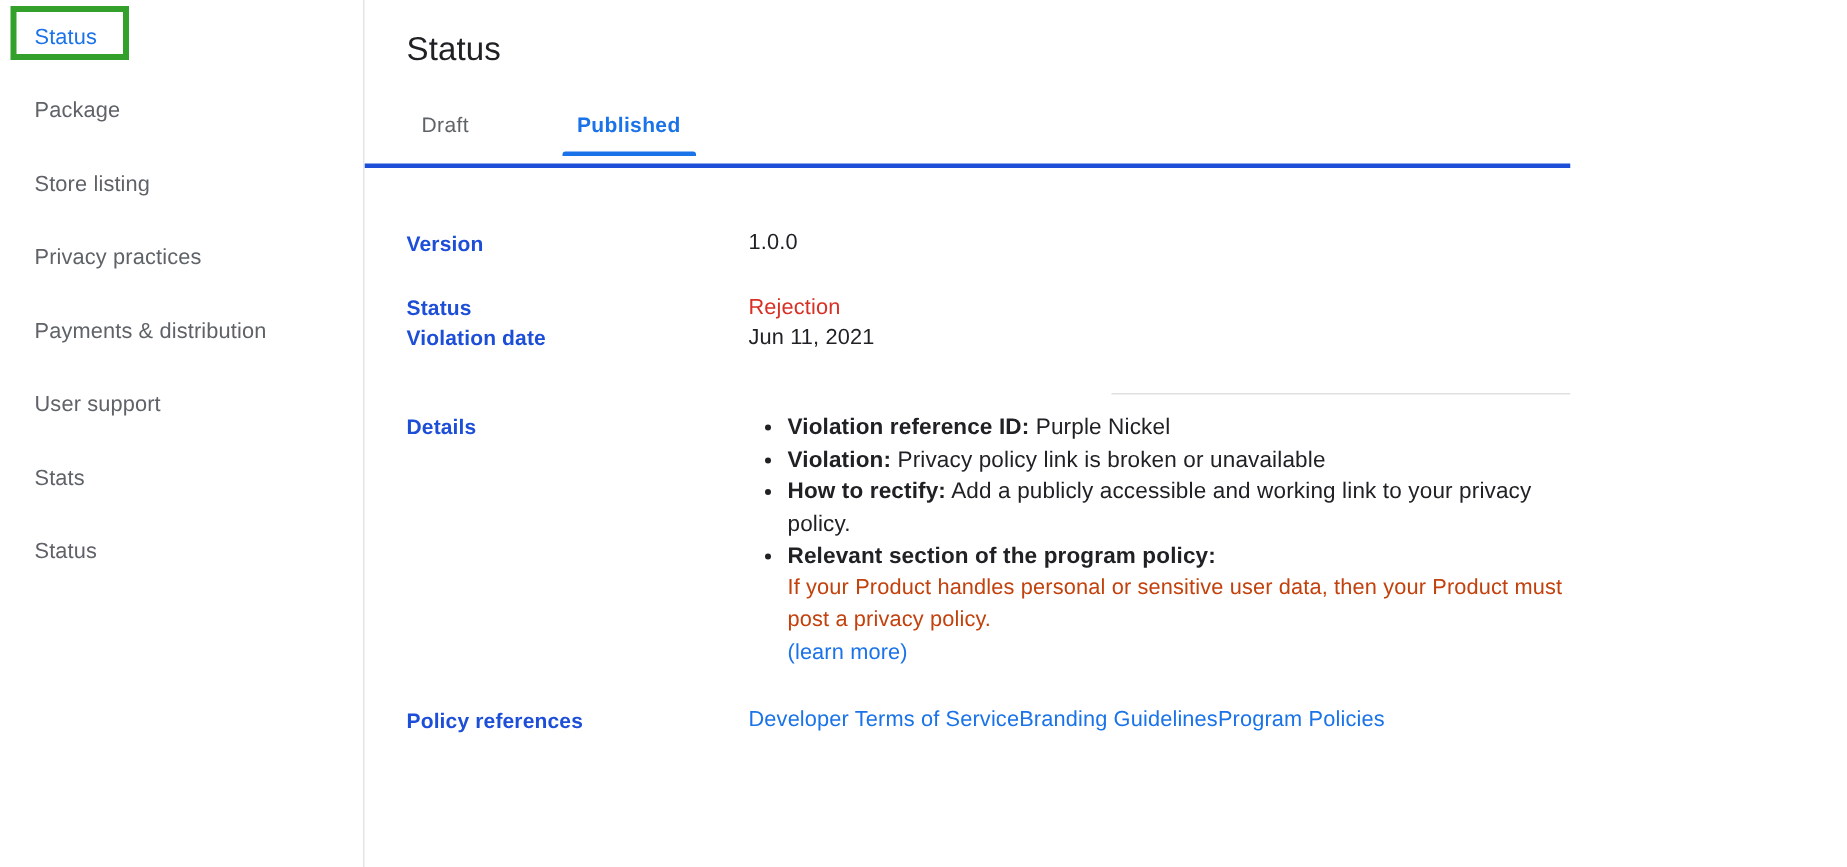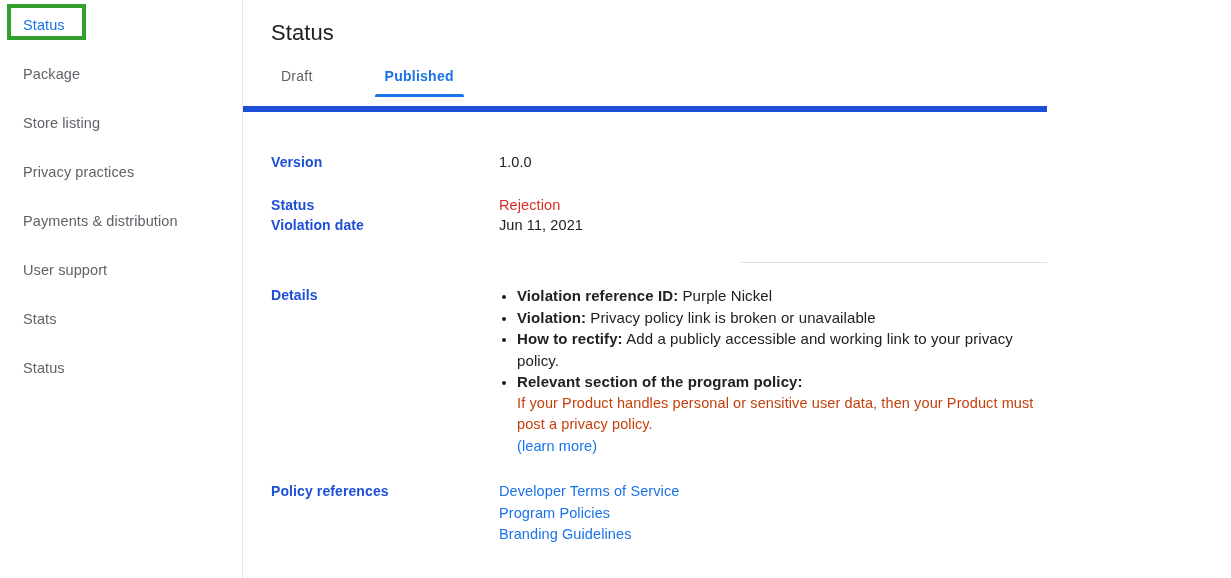--- a/index.html
+++ b/index.html
@@ -80,26 +80,26 @@
     font-size: 22px;
     font-weight: 400;
     color: #202124;
     margin: 0;
     padding: 20px 0 0 28px;
     letter-spacing: 0.1px;
   }
 
   .tabs-wrap {
     margin-top: 22px;
-    border-bottom: 6px solid #1d4ed8;
+    border-bottom: 3px solid #1d4ed8;
     height: 44px;
     box-sizing: border-box;
     padding-left: 28px;
     display: flex;
-    align-items: flex-start;
+    align-items: center;
   }
   .tab {
     font-size: 14px;
     color: #5f6368;
     padding: 0 10px 12px 10px;
     margin-right: 52px;
     cursor: pointer;
     position: relative;
     letter-spacing: 0.25px;
     background: none;
@@ -157,21 +157,21 @@
   .row-status    { margin-top: 23px; }
   .row-vdate     { }
 
   .divider {
     height: 1px;
     background: #e0e0e0;
     margin: 27px 0 0 470px;
   }
 
   .row-vtype     { margin-top: 19px; }
-  .row-details   { margin-top: 22px; }
+  .row-details   { margin-top: 11px; gap: 8px; }
   .row-policy    { margin-top: 24px; }
 
   ul.detail-list {
     margin: 0;
     padding: 0 0 0 18px;
     list-style: disc;
   }
   ul.detail-list li {
     font-size: 15px;
     color: #202124;
@@ -196,21 +196,21 @@
   }
   .learn-more {
     display: block;
     padding-left: 18px;
     font-size: 14.5px;
     line-height: 21.5px;
   }
 
   .policy-links {
     display: flex;
-    flex-direction: column;
+    flex-direction: row;
   }
   .policy-links a {
     font-size: 14.5px;
     line-height: 21.5px;
     letter-spacing: 0.1px;
   }
 </style>
 </head>
 <body>
 
@@ -294,20 +294,20 @@
           </ul>
           <p class="sub-para">If your Product handles personal or sensitive user data, then your Product must post a privacy policy.</p>
           <a class="link learn-more">(learn more)</a>
         </div>
       </div>
 
       <div class="field-row row-policy">
         <div class="field-label">Policy references</div>
         <div class="field-value policy-links">
           <a class="link">Developer Terms of Service</a>
+          <a class="link">Branding Guidelines</a>
           <a class="link">Program Policies</a>
-          <a class="link">Branding Guidelines</a>
         </div>
       </div>
 
     </div>
   </main>
 </div>
 
 </body></html>

